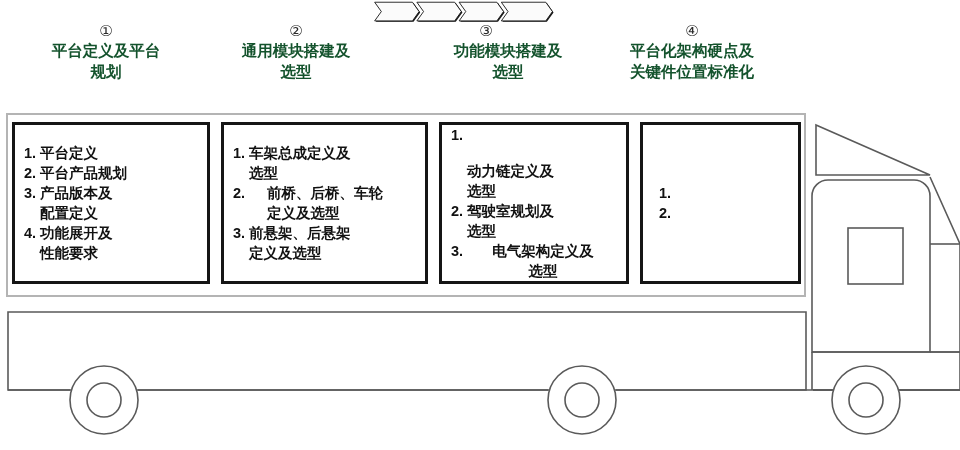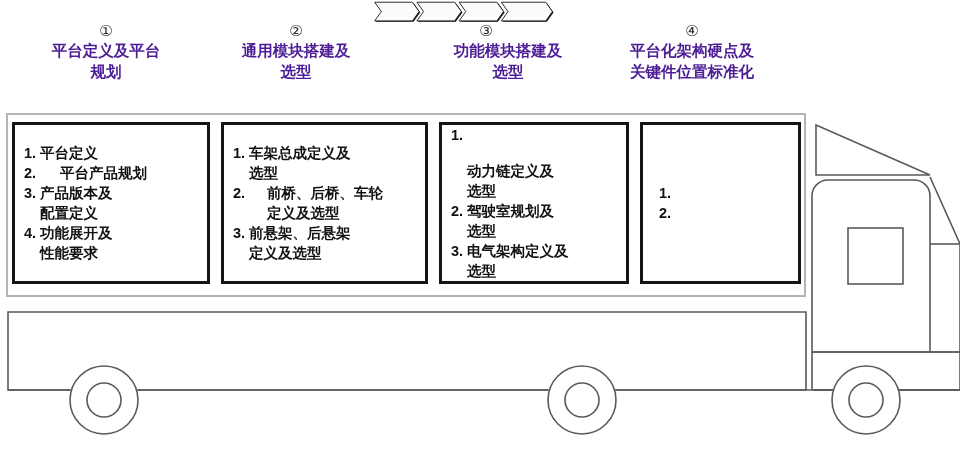--- a/index.html
+++ b/index.html
@@ -28,21 +28,21 @@
     align-items:center;justify-content:center;
     padding-top:4px;
     box-sizing:border-box;
   }
   .chev-num{
     font-size:15px;line-height:15px;color:#2a2a2a;
     margin-bottom:2px;
     display:block;
   }
   .chev-label{
-    font-size:15.5px;line-height:21px;color:#4c1d95;
+    font-size:15.5px;line-height:21px;color:#14532d;
     text-align:center;font-weight:600;
     letter-spacing:0px;
     white-space:pre-line;
   }
 
   
   .cargo-outer{
     position:absolute;left:6px;top:113px;width:800px;height:184px;
     border:2px solid #b4b4b4;
     background:#ffffff;
@@ -186,21 +186,21 @@
 
   <div class="cargo-inner">
 
     <div class="step-box b1">
       <div class="item">
         <span class="num">1.</span>
         <span class="txt" style="white-space: pre-line;">平台定义</span>
       </div>
       <div class="item">
         <span class="num">2.</span>
-        <span class="txt" style="white-space: pre-line; margin-left: 20px;">平台产品规划</span>
+        <span class="txt" style="white-space: pre-line;">平台产品规划</span>
       </div>
       <div class="item">
         <span class="num">3.</span>
         <span class="txt" style="white-space: pre-line;">产品版本及
 配置定义</span>
       </div>
       <div class="item">
         <span class="num">4.</span>
         <span class="txt" style="white-space: pre-line;">功能展开及
 性能要求</span>
@@ -231,21 +231,21 @@
         <span class="txt" style="white-space: pre-line; margin-top: 36px;">动力链定义及
 选型</span>
       </div>
       <div class="item">
         <span class="num">2.</span>
         <span class="txt" style="white-space: pre-line;">驾驶室规划及
 选型</span>
       </div>
       <div class="item">
         <span class="num">3.</span>
-        <span class="txt" style="white-space: pre-line;">电气架构定义及
+        <span class="txt" style="white-space: pre-line; text-align: center;">电气架构定义及
 选型</span>
       </div>
     </div>
 
     <div class="step-box b4">
       <div class="item">
         <span class="num">1.</span>
       </div>
       <div class="item">
         <span class="num">2.</span>

